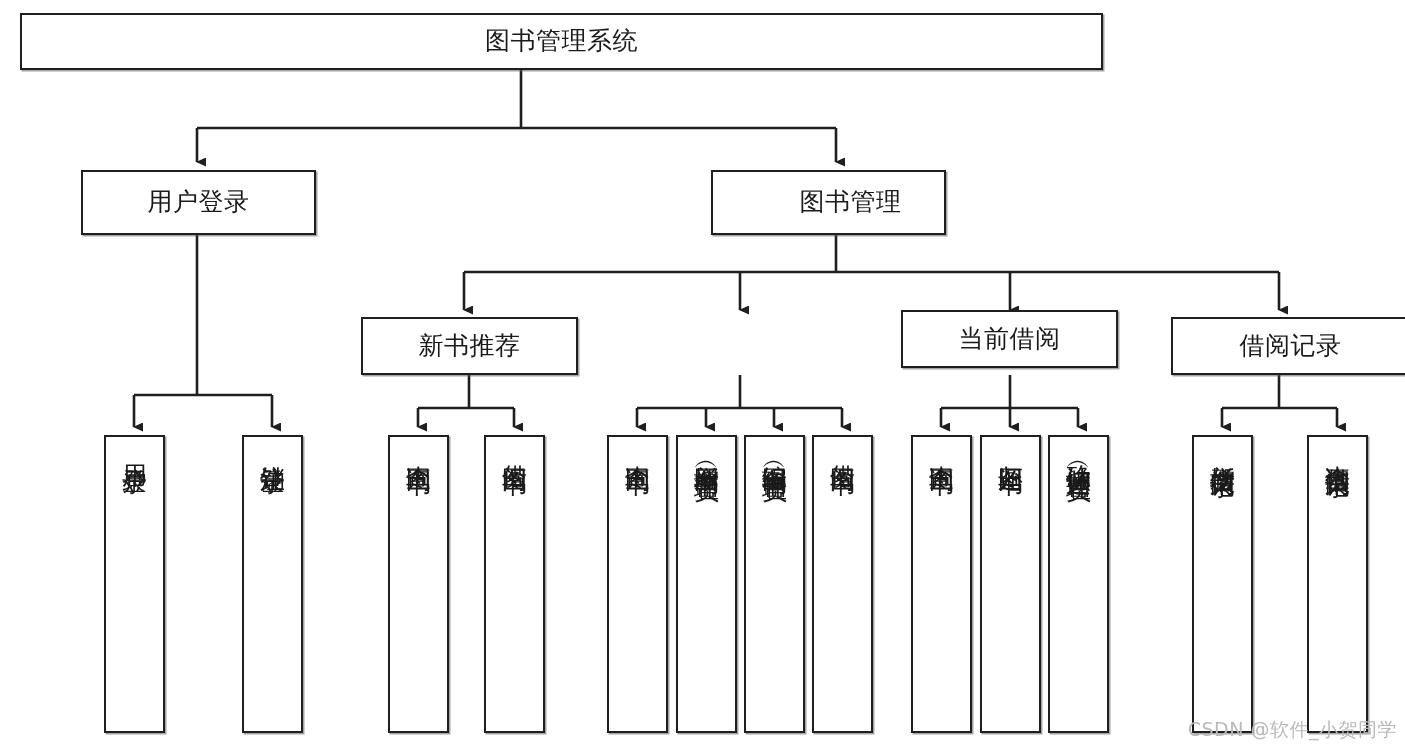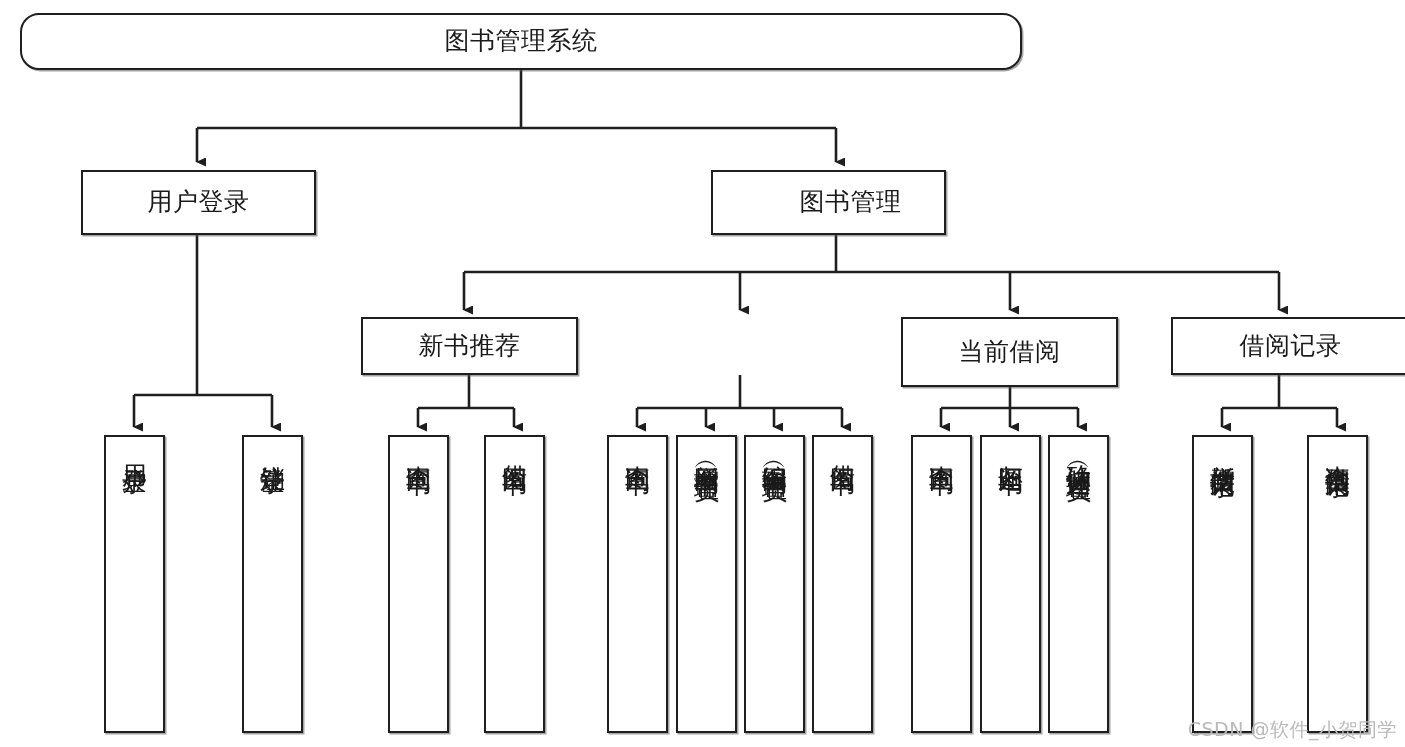--- a/index.html
+++ b/index.html
@@ -122,35 +122,35 @@
       <path d="M1010,408 L1010,427" marker-end="url(#arr)"></path>
       <path d="M1078,408 L1078,427" marker-end="url(#arr)"></path>
 
       <path d="M1279,375 L1279,408"></path>
       <path d="M1222,408 L1337,408"></path>
       <path d="M1222,408 L1222,427" marker-end="url(#arr)"></path>
       <path d="M1337,408 L1337,427" marker-end="url(#arr)"></path>
     </g>
   </svg>
 
-  <div class="node h root" style="left:20px; top:13px; width:1002px; height:57px;border-radius:19px;">
+  <div class="node h root" style="left:20px; top:13px; width:1083px; height:57px;">
     <span class="lbl">图书管理系统</span>
   </div>
 
   <div class="node h" style="left:81px; top:170px; width:235px; height:65px;">
     <span class="lbl">用户登录</span>
   </div>
   <div class="node h" style="left:711px; top:170px; width:235px; height:65px;padding-left:44px;">
     <span class="lbl">图书管理</span>
   </div>
 
   <div class="node h" style="left:361px; top:317px; width:217px; height:58px;">
     <span class="lbl">新书推荐</span>
   </div>
-  <div class="node h" style="left:901px; top:317px; width:217px; height:70px;">
+  <div class="node h" style="left:901px; top:310px; width:217px; height:58px;">
     <span class="lbl">当前借阅</span>
   </div>
   <div class="node h" style="left:1171px; top:317px; width:239px; height:58px;">
     <span class="lbl">借阅记录</span>
   </div>
 
   <div class="node v" style="left:104px; top:435px; width:61px; height:298px;">
     <span class="lbl">用户登录</span>
   </div>
   <div class="node v" style="left:242px; top:435px; width:61px; height:298px;">

